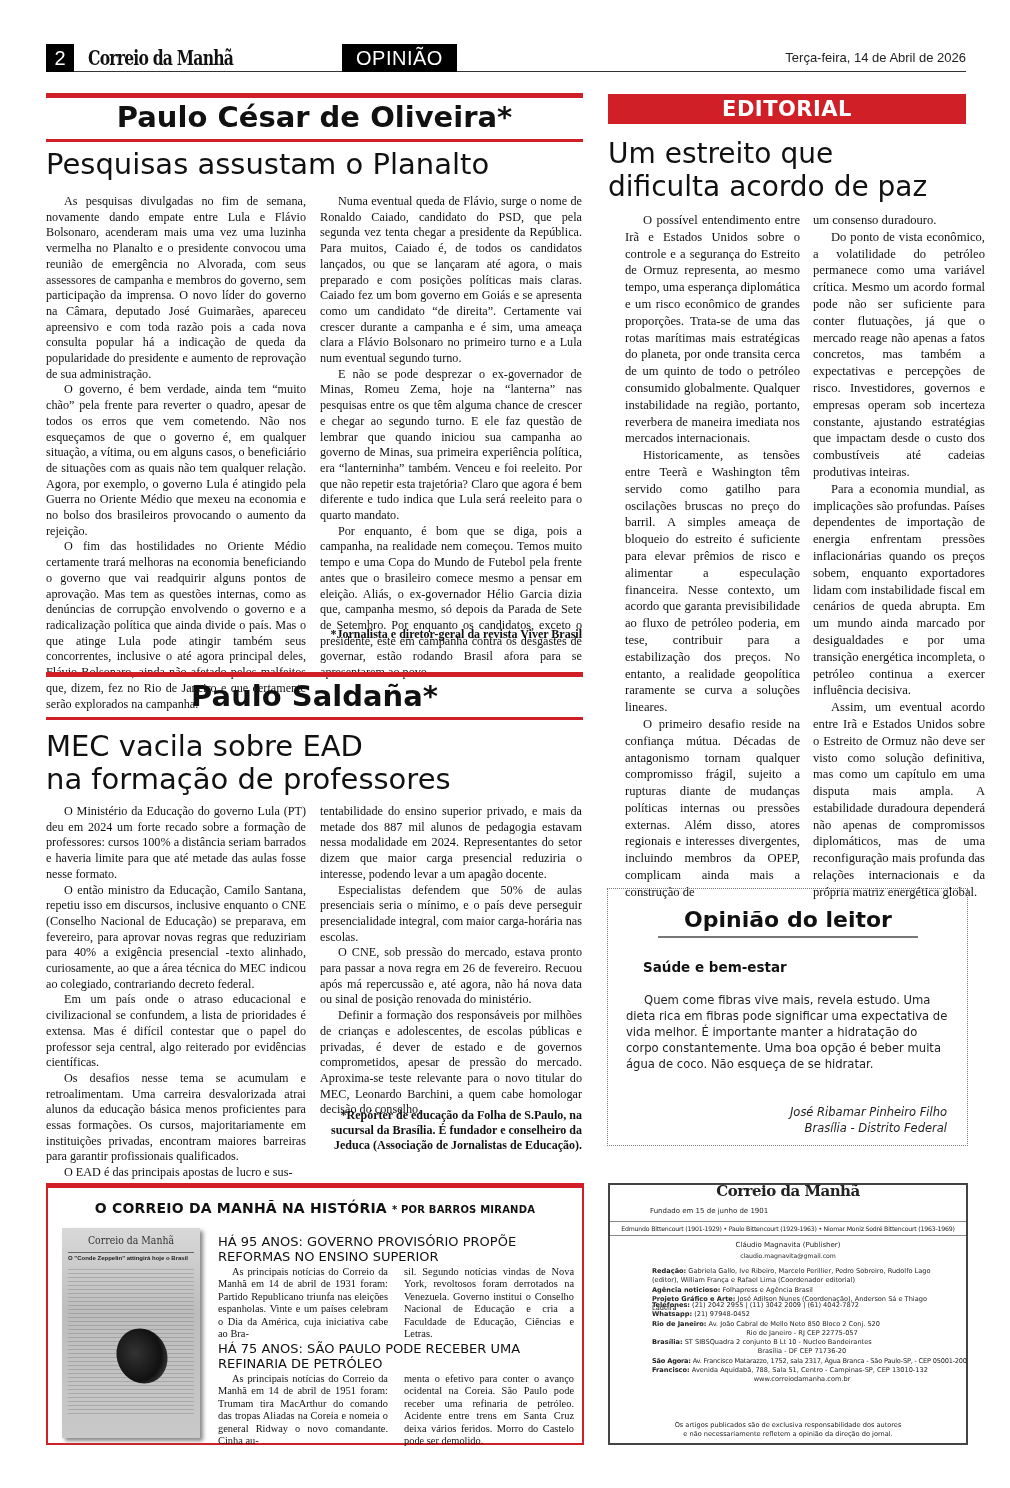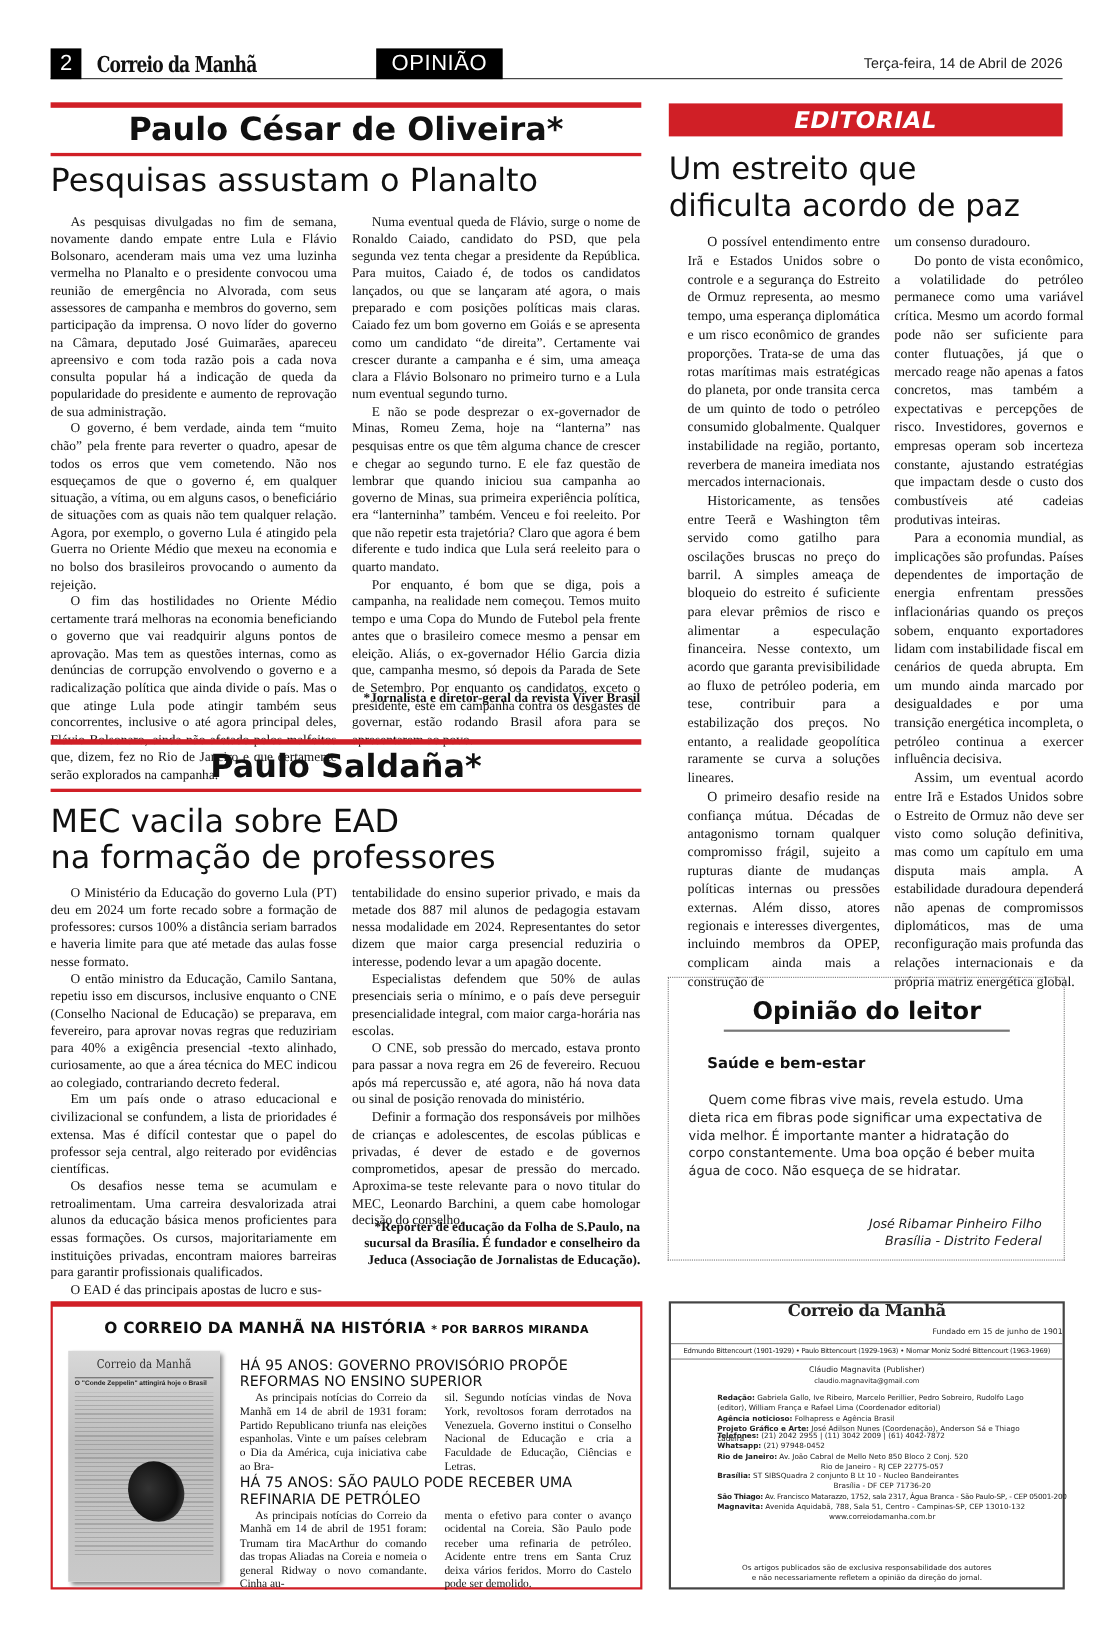--- a/index.html
+++ b/index.html
@@ -19,21 +19,21 @@
 
   .author-title { position: absolute; font-family: "DejaVu Sans", sans-serif; font-weight: bold; text-align: center; color: #111; }
   .headline { position: absolute; font-family: "DejaVu Sans", sans-serif; font-weight: normal; text-align: left; color: #111; line-height: 1.15; }
 
   .col { position: absolute; font-size: 12.2px; line-height: 15.7px; text-align: justify; hyphens: auto; }
   .col p { text-indent: 18px; }
   .col p.noindent { text-indent: 0; }
   .sig { position: absolute; font-weight: bold; font-size: 12px; line-height: 15px; text-align: right; }
 
   
-  .editorial-bar { position: absolute; left: 608px; top: 94px; width: 358px; height: 30px; background: #d01f26; color: #fff; font-family: "DejaVu Sans", sans-serif; font-weight: bold; font-size: 21px; text-align: center; line-height: 30px; letter-spacing: 0.5px; font-style: italic; }
+  .editorial-bar { position: absolute; left: 608px; top: 94px; width: 358px; height: 30px; background: #d01f26; color: #fff; font-family: "DejaVu Sans", sans-serif; font-weight: bold; font-size: 21px; text-align: center; line-height: 30px; letter-spacing: 0.5px; }
   .ed-col { font-size: 12.6px; line-height: 16.8px; margin-left: 18px; }
 
   
   .reader-box { position: absolute; left: 607px; top: 888px; width: 361px; height: 258px; border: 1.5px dotted #777; }
   .reader-title { position: absolute; left: 50px; top: 18px; width: 260px; text-align: center; font-family: "DejaVu Sans", sans-serif; font-weight: bold; font-size: 22px; padding-bottom: 4px; border-bottom: 2px solid #777; }
   .reader-sub { position: absolute; left: 35px; top: 70px; font-family: "DejaVu Sans", sans-serif; font-weight: bold; font-size: 13.5px; }
   .reader-text { position: absolute; left: 18px; top: 103px; width: 322px; font-family: "DejaVu Sans", sans-serif; font-size: 11.6px; line-height: 16px; color: #222; }
   .reader-text span.first { padding-left: 18px; }
   .reader-sign { position: absolute; right: 20px; top: 215px; text-align: right; font-family: "DejaVu Sans", sans-serif; font-style: italic; font-size: 11.5px; line-height: 16px; color: #222; }
   .history-box2 { position: absolute; left: 46px; top: 1183px; width: 538px; height: 262px; border: 2px solid #d01f26; border-top-width: 5px; }
@@ -44,21 +44,21 @@
   .hist-photo .ph-head { position: absolute; left: 6px; top: 24px; width: 126px; font-family: "Liberation Sans", sans-serif; font-size: 6px; font-weight: bold; color: #222; border-top: 1px solid #666; padding-top: 2px; }
   .hist-photo .ph-zep { position: absolute; left: 55px; top: 100px; width: 50px; height: 56px; background: radial-gradient(ellipse at 40% 40%, #333, #111 60%, #555 90%); border-radius: 50%; transform: rotate(-25deg); }
   .hist-photo .ph-lines { position: absolute; left: 6px; top: 38px; width: 126px; height: 150px; background: repeating-linear-gradient(180deg, transparent 0 3px, rgba(80,80,80,.25) 3px 4px); }
   .hist-head { position: absolute; left: 170px; width: 360px; font-family: "DejaVu Sans", sans-serif; font-size: 13px; line-height: 15px; color: #111; }
   .hist-cols { position: absolute; left: 170px; width: 356px; display: flex; gap: 16px; font-size: 10.4px; line-height: 12.4px; text-align: justify; }
   .hist-cols div { width: 170px; }
 
   
   .exp-box { position: absolute; left: 608px; top: 1183px; width: 360px; height: 262px; border: 2px solid #444; font-family: "DejaVu Sans", sans-serif; font-size: 6.6px; line-height: 9.3px; color: #222; }
   .exp-name { position: absolute; left: 0; top: 2px; width: 100%; text-align: center; font-family: "DejaVu Serif", serif; font-weight: bold; font-size: 15px; letter-spacing: -0.5px; }
-  .exp-founded { position: absolute; left: 0; top: 22px; width: 100%; text-align: right; font-size: 7px; }
+  .exp-founded { position: absolute; left: 0; top: 22px; width: 100%; text-align: left; font-size: 7px; padding-left: 40px; }
   .exp-founders { position: absolute; left: 0; top: 36px; width: 100%; text-align: center; font-size: 6.2px; border-top: 1px solid #888; border-bottom: 1px solid #888; padding: 2px 0; letter-spacing: -0.2px; }
   .exp-pub { position: absolute; left: 0; top: 56px; width: 100%; text-align: center; font-weight: normal; font-size: 7px; }
   .exp-mail { position: absolute; left: 0; top: 66px; width: 100%; text-align: center; font-size: 6.2px; }
   .exp-block { position: absolute; left: 42px; width: 300px; }
   .exp-block b { font-weight: bold; }
   .exp-center { text-align: center; }
   .exp-foot { position: absolute; left: 0; top: 236px; width: 100%; text-align: center; font-size: 6.6px; }
 </style>
 </head>
 <body>
@@ -173,22 +173,22 @@
     <div><b>Projeto Gráfico e Arte:</b> <span>José Adilson Nunes (Coordenação), Anderson Sá e Thiago Ladeira</span></div>
   </div>
 
   <div class="exp-block" style="top:116px;">
     <div><b>Telefones:</b> <span>(21) 2042 2955 | (11) 3042 2009 | (61) 4042-7872</span></div>
     <div><b>Whatsapp:</b> <span>(21) 97948-0452</span></div>
     <div><b>Rio de Janeiro:</b> <span>Av. João Cabral de Mello Neto 850 Bloco 2 Conj. 520</span></div>
     <div class="exp-center">Rio de Janeiro - RJ CEP 22775-057</div>
     <div><b>Brasília:</b> <span>ST SIBSQuadra 2 conjunto B Lt 10 - Nucleo Bandeirantes</span></div>
     <div class="exp-center">Brasília - DF CEP 71736-20</div>
-    <div style="white-space:nowrap; letter-spacing:-0.2px;"><b>São Thiago:</b> <span>Av. Francisco Matarazzo, 1752, sala 2317, Água Branca - São Paulo-SP, - CEP 05001-200</span></div>
-    <div><b>Magnavita:</b> <span>Avenida Aquidabã, 788, Sala 51, Centro - Campinas-SP, CEP 13010-132</span></div>
+    <div style="white-space:nowrap; letter-spacing:-0.2px;"><b>São Agora:</b> <span>Av. Francisco Matarazzo, 1752, sala 2317, Água Branca - São Paulo-SP, - CEP 05001-200</span></div>
+    <div><b>Francisco:</b> <span>Avenida Aquidabã, 788, Sala 51, Centro - Campinas-SP, CEP 13010-132</span></div>
     <div class="exp-center">www.correiodamanha.com.br</div>
   </div>
 
   <div class="exp-foot">
     <div>Os artigos publicados são de exclusiva responsabilidade dos autores</div>
     <div>e não necessariamente refletem a opinião da direção do jornal.</div>
   </div>
 </div>
 
 </body></html>

